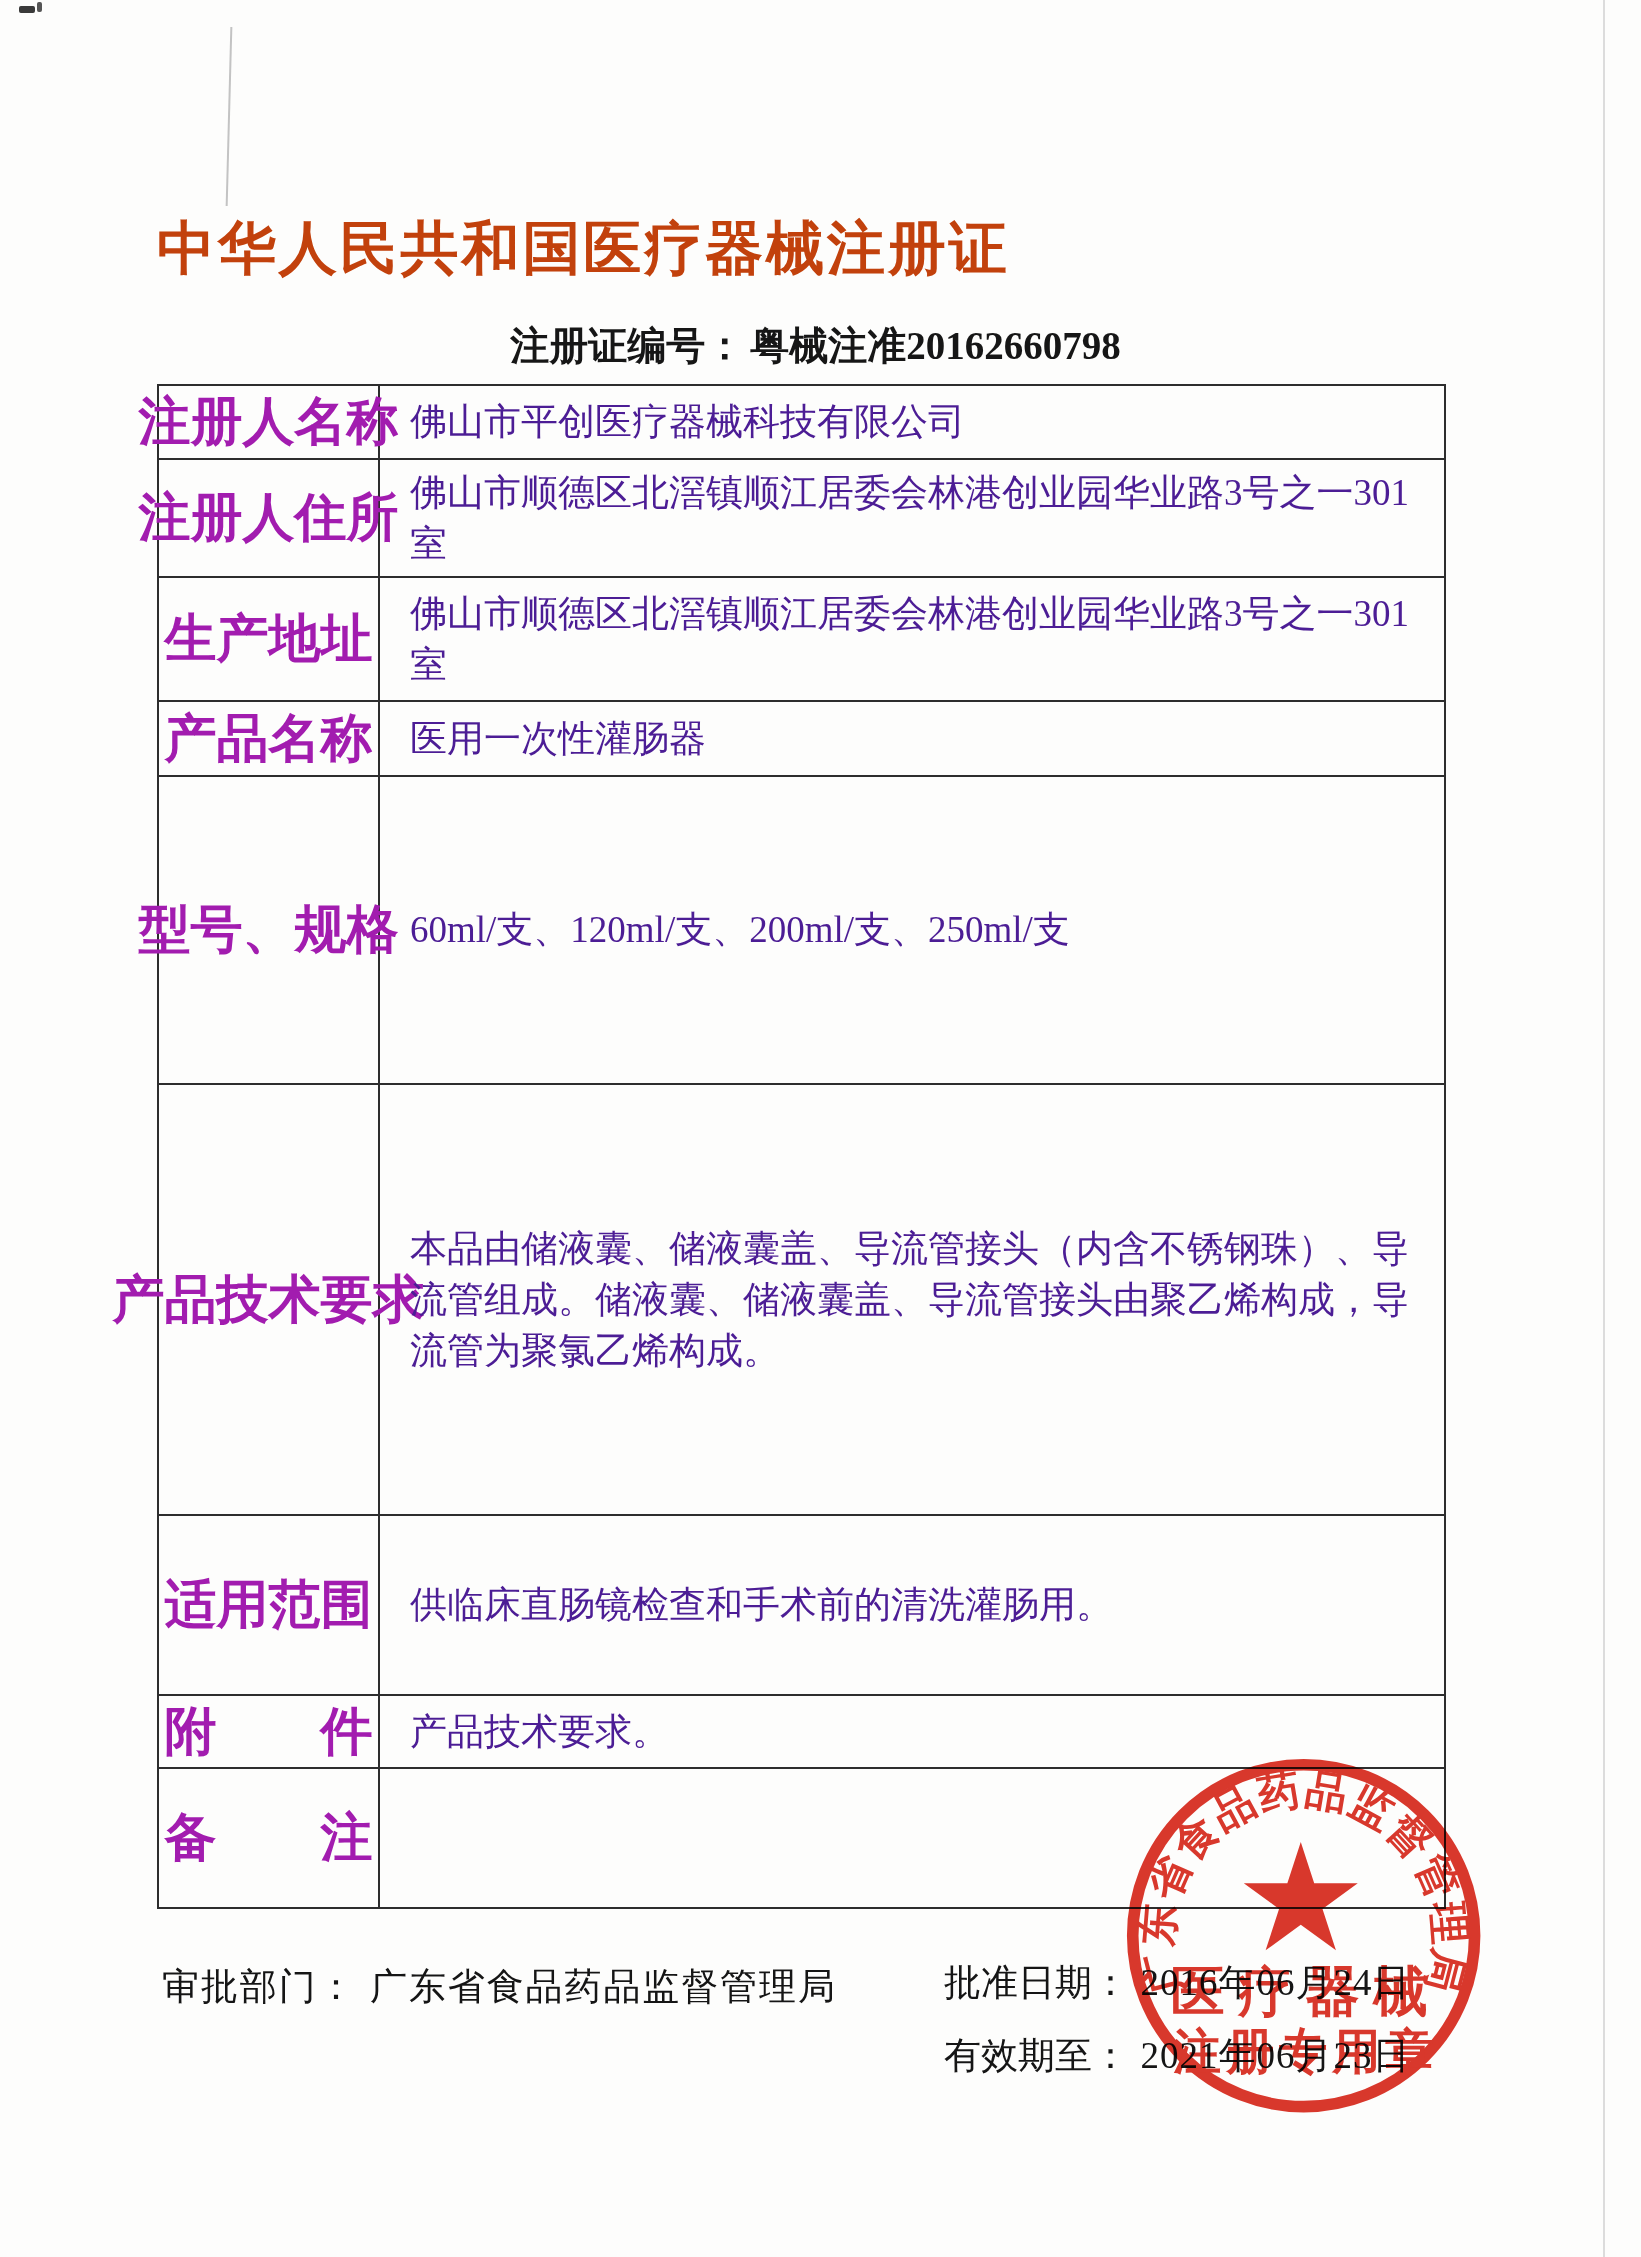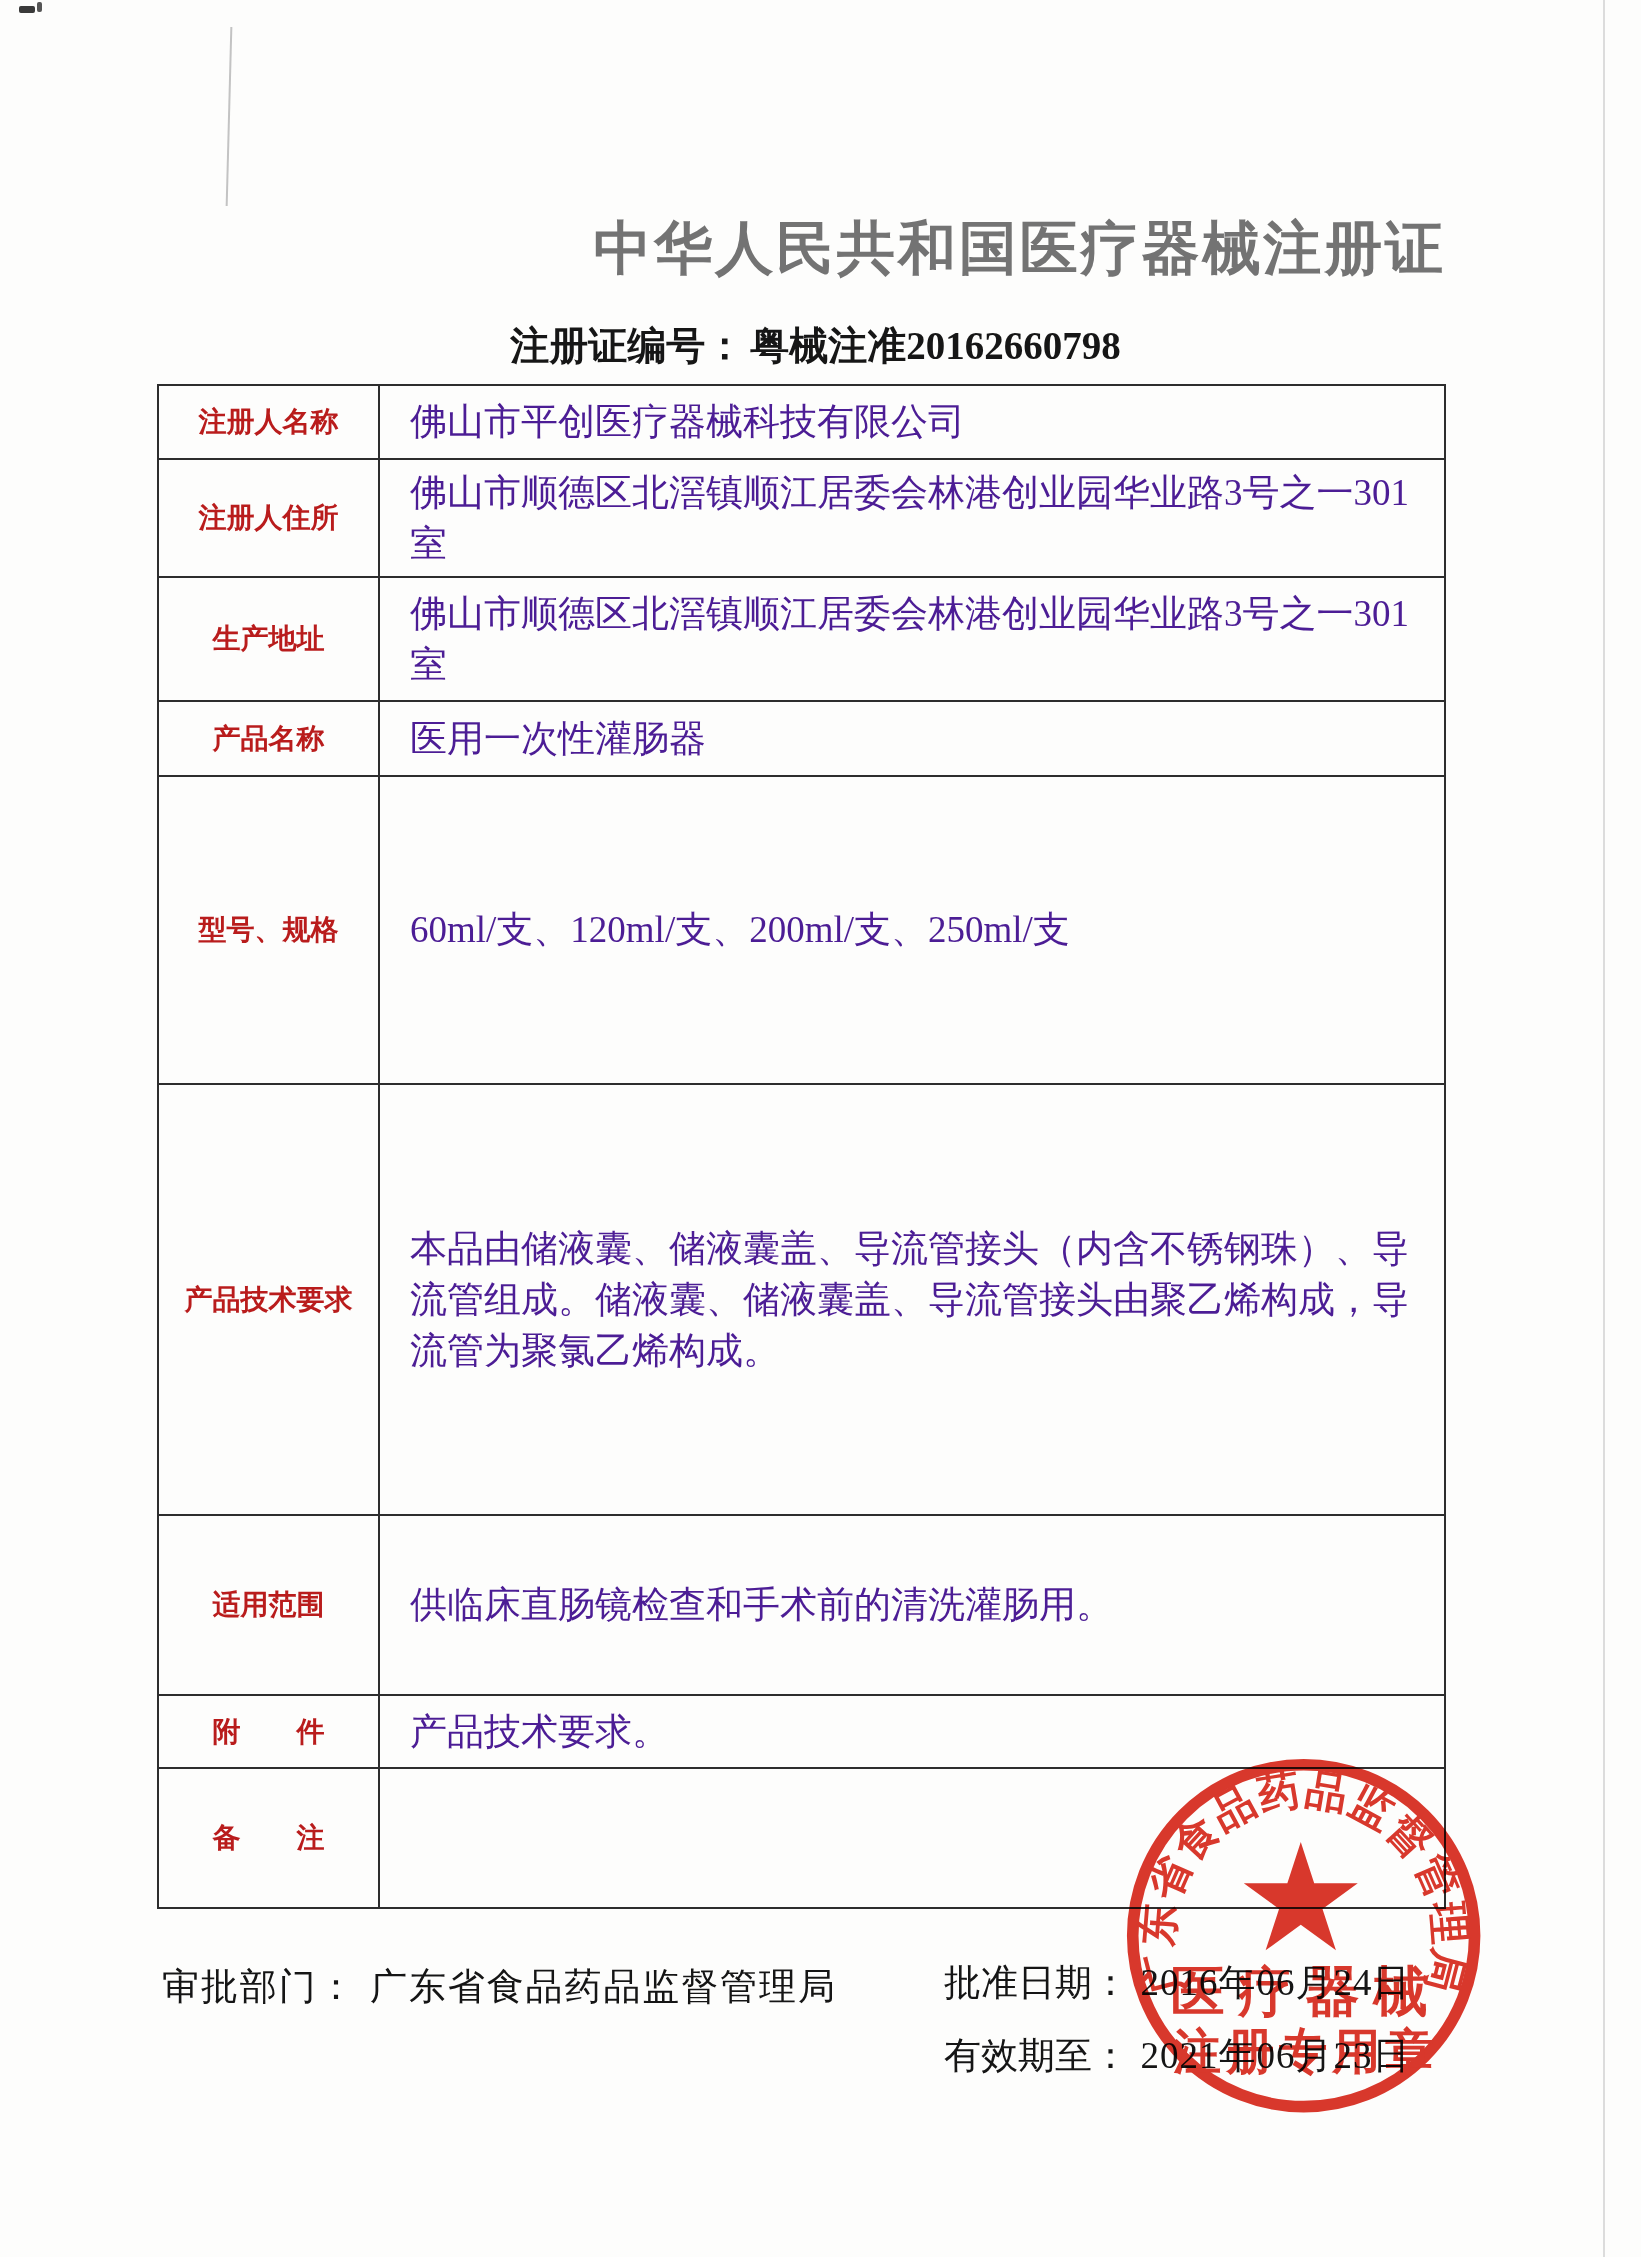--- a/index.html
+++ b/index.html
@@ -12,23 +12,23 @@
     color:#1c1c1c;
   }
   
   .scan-line-right{position:absolute;left:1603px;top:0;width:1.9px;height:2257px;background:#dcdcdc;}
   .scratch{position:absolute;left:228px;top:27px;width:1.9px;height:179px;background:#c3c3c3;transform:rotate(1.5deg);}
   .speck-a{position:absolute;left:19.3px;top:5.8px;width:15.4px;height:6.8px;background:#3a3a3a;border-radius:1.9px;}
   .speck-b{position:absolute;left:37px;top:1.9px;width:4.8px;height:10.6px;background:#555;border-radius:1.9px;}
 
   .title{
     position:absolute;left:157px;top:210px;width:1289px;
-    text-align:right;
+    text-align:left;
     font-family:"Liberation Sans", sans-serif;
-    font-weight:bold;font-size:58px;letter-spacing:2.9px;color:#737373;
+    font-weight:bold;font-size:58px;letter-spacing:2.9px;color:#c2410c;
   }
   .subtitle{
     position:absolute;left:171px;top:319px;width:1289px;
     text-align:center;
     font-weight:bold;font-size:39px;color:#161616;
     font-family:"Liberation Serif", serif;
   }
   .subtitle .num{margin-left:5.8px;}
 
   .cert-table{
@@ -40,21 +40,21 @@
   .trow{display:flex;box-sizing:border-box;border-top:2.9px solid #2d2d2d;}
   .trow:first-child{border-top:none;}
   .r1{height:72px;} .r2{height:118px;} .r3{height:124px;} .r4{height:75px;}
   .r5{height:308px;} .r6{height:431px;} .r7{height:180px;} .r8{height:73px;}
   .r9{height:82px;} .r10{height:140px;}
   .tlabel{
     width:221px;box-sizing:border-box;flex:none;
     border-right:2.9px solid #2d2d2d;
     display:flex;align-items:center;justify-content:center;
     font-family:Liberation Serif, serif;
-    font-weight:bold;font-size:28px;color:#b91c1c;
+    font-weight:bold;font-size:52px;color:#a21caf;
     white-space:pre;text-align:center;
   }
   .tvalue{
     flex:1;box-sizing:border-box;
     display:flex;align-items:center;
     padding:7.7px 21px 7.7px 30px;
     font-size:37px;line-height:1.38;color:#4c1d95;
     font-family:"Liberation Serif", serif;
   }
   .footer-left{

